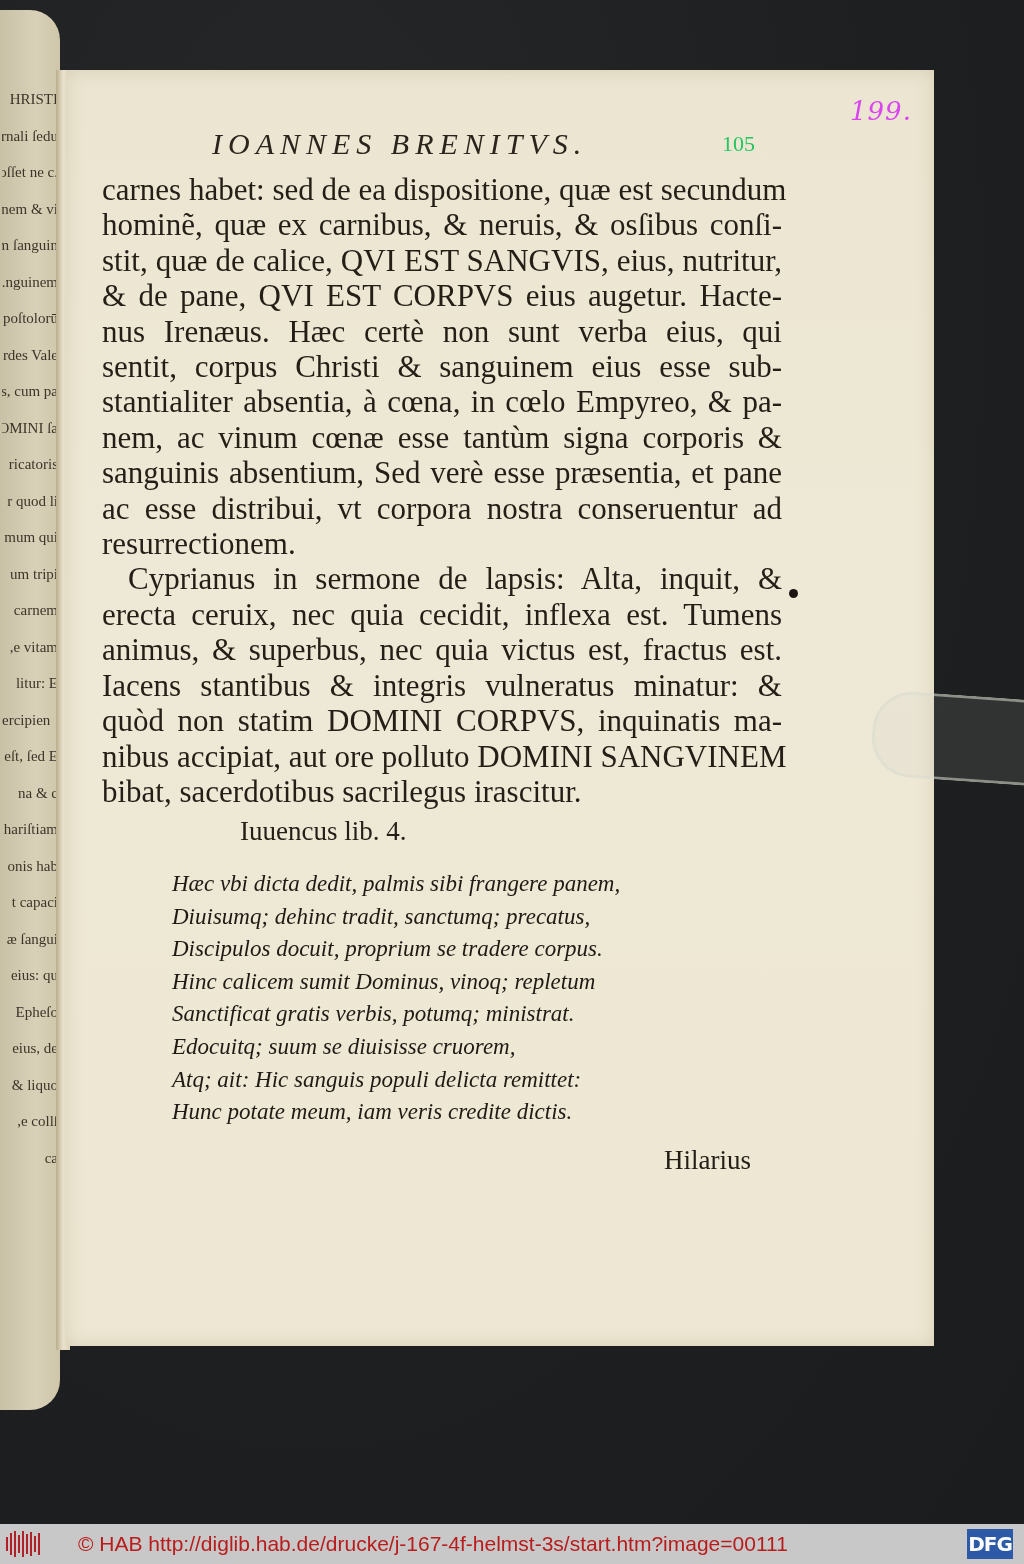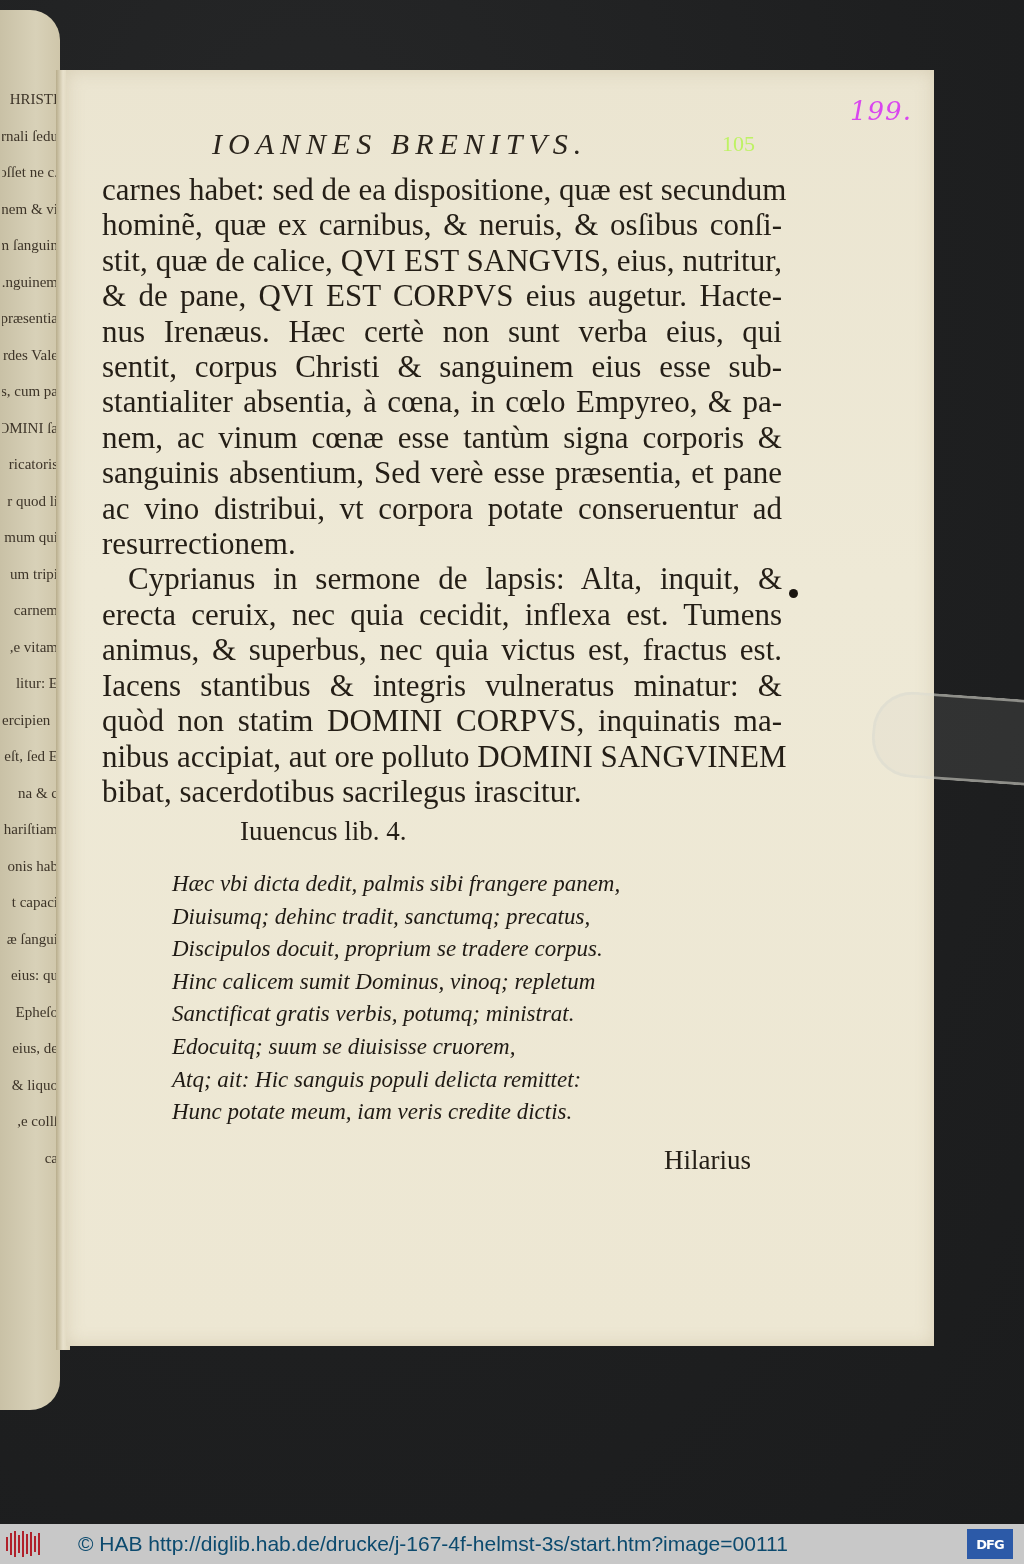--- a/index.html
+++ b/index.html
@@ -39,21 +39,21 @@
   .handwritten {
     position:absolute; left:850px; top:96px;
     font-family:"DejaVu Serif", serif; font-style:italic;
     font-size:26px; color:#d946ef; letter-spacing:1px;
   }
   .running-head {
     position:absolute; left:212px; top:127px;
     font-size:30px; font-style:italic; letter-spacing:6px; color:#2a241c;
   }
   .folio {
-    position:absolute; left:722px; top:131px; font-size:22px; color:#bef264;
+    position:absolute; left:722px; top:131px; font-size:22px; color:#22c55e;
   }
   .body-text {
     position:absolute; left:102px; top:172px; width:680px;
     font-size:31px; line-height:35.4px; color:#241e16;
     text-align:justify;
   }
   .body-text .ln { display:block; white-space:nowrap; text-align-last:justify; }
   .body-text .ln.last { text-align-last:left; }
   .body-text .indent { padding-left:26px; }
   .verse-title {
@@ -84,42 +84,42 @@
     position:absolute; left:0; top:1524px; width:1024px; height:40px;
     background:#c8c8c8;
     display:flex; align-items:center;
     font-family:"Liberation Sans", "DejaVu Sans", sans-serif;
   }
   .hab-logo {
     margin-left:6px; width:36px; height:28px; display:flex; gap:2px; align-items:center;
   }
   .hab-logo span { display:block; width:2px; background:#b0202a; }
   .footer-text {
-    margin-left:36px; font-size:21px; color:#0c4a6e;
+    margin-left:36px; font-size:21px; color:#b91c1c;
   }
   .dfg-logo {
     position:absolute; right:11px; top:5px; width:46px; height:30px;
     background:#2c5aa8; color:#fff; font-weight:bold;
-    font-family:"DejaVu Sans", sans-serif; font-size:13px;
+    font-family:"DejaVu Sans", sans-serif; font-size:20px;
     display:flex; align-items:center; justify-content:center; letter-spacing:-1px;
   }
 </style>
 </head>
 <body>
 
 <div class="scan-bg"></div>
 
 <div class="left-page" id="leftPage">
     <span class="strip-line" style="top: 80px; text-align: right; direction: rtl;">HRISTI</span>
     <span class="strip-line" style="top: 116.5px; text-align: right; direction: rtl;">carnali ſedu</span>
     <span class="strip-line" style="top: 153px; text-align: right; direction: rtl;">.Poſſet ne c</span>
     <span class="strip-line" style="top: 189.5px; text-align: right; direction: rtl;">panem &amp; vi</span>
     <span class="strip-line" style="top: 226px; text-align: right; direction: rtl;">rum ſanguin</span>
     <span class="strip-line" style="top: 262.5px; text-align: right; direction: rtl;">nguinem.</span>
-    <span class="strip-line" style="top: 299px; text-align: right; direction: rtl;">præsentia</span>
+    <span class="strip-line" style="top: 299px; text-align: right; direction: rtl;">poſtolorū</span>
     <span class="strip-line" style="top: 335.5px; text-align: right; direction: rtl;">rdes Vale</span>
     <span class="strip-line" style="top: 372px; text-align: right; direction: rtl;">is, cum pa</span>
     <span class="strip-line" style="top: 408.5px; text-align: right; direction: rtl;">DOMINI ſa</span>
     <span class="strip-line" style="top: 445px; text-align: right; direction: rtl;">ricatoris</span>
     <span class="strip-line" style="top: 481.5px; text-align: right; direction: rtl;">r quod li</span>
     <span class="strip-line" style="top: 518px; text-align: right; direction: rtl;">mum qui</span>
     <span class="strip-line" style="top: 554.5px; text-align: right; direction: rtl;">um tripi</span>
     <span class="strip-line" style="top: 591px; text-align: right; direction: rtl;">carnem</span>
     <span class="strip-line" style="top: 627.5px; text-align: right; direction: rtl;">e vitam,</span>
     <span class="strip-line" style="top: 664px; text-align: right; direction: rtl;">litur: E</span>
@@ -148,21 +148,21 @@
 <div class="body-text">
   <span class="ln">carnes habet: sed de ea dispositione, quæ est secundum</span>
   <span class="ln">hominẽ, quæ ex carnibus, &amp; neruis, &amp; osſibus conſi-</span>
   <span class="ln">stit, quæ de calice, QVI EST SANGVIS, eius, nutritur,</span>
   <span class="ln">&amp; de pane, QVI EST CORPVS eius augetur. Hacte-</span>
   <span class="ln">nus Irenæus. Hæc certè non sunt verba eius, qui</span>
   <span class="ln">sentit, corpus Christi &amp; sanguinem eius esse sub-</span>
   <span class="ln">stantialiter absentia, à cœna, in cœlo Empyreo, &amp; pa-</span>
   <span class="ln">nem, ac vinum cœnæ esse tantùm signa corporis &amp;</span>
   <span class="ln">sanguinis absentium, Sed verè esse præsentia, et pane</span>
-  <span class="ln">ac vino distribui, vt corpora potate conseruentur ad</span>
+  <span class="ln">ac esse distribui, vt corpora nostra conseruentur ad</span>
   <span class="ln last">resurrectionem.</span>
   <span class="ln indent">Cyprianus in sermone de lapsis: Alta, inquit, &amp;</span>
   <span class="ln">erecta ceruix, nec quia cecidit, inflexa est. Tumens</span>
   <span class="ln">animus, &amp; superbus, nec quia victus est, fractus est.</span>
   <span class="ln">Iacens stantibus &amp; integris vulneratus minatur: &amp;</span>
   <span class="ln">quòd non statim DOMINI CORPVS, inquinatis ma-</span>
   <span class="ln">nibus accipiat, aut ore polluto DOMINI SANGVINEM</span>
   <span class="ln last">bibat, sacerdotibus sacrilegus irascitur.</span>
 </div>
 

